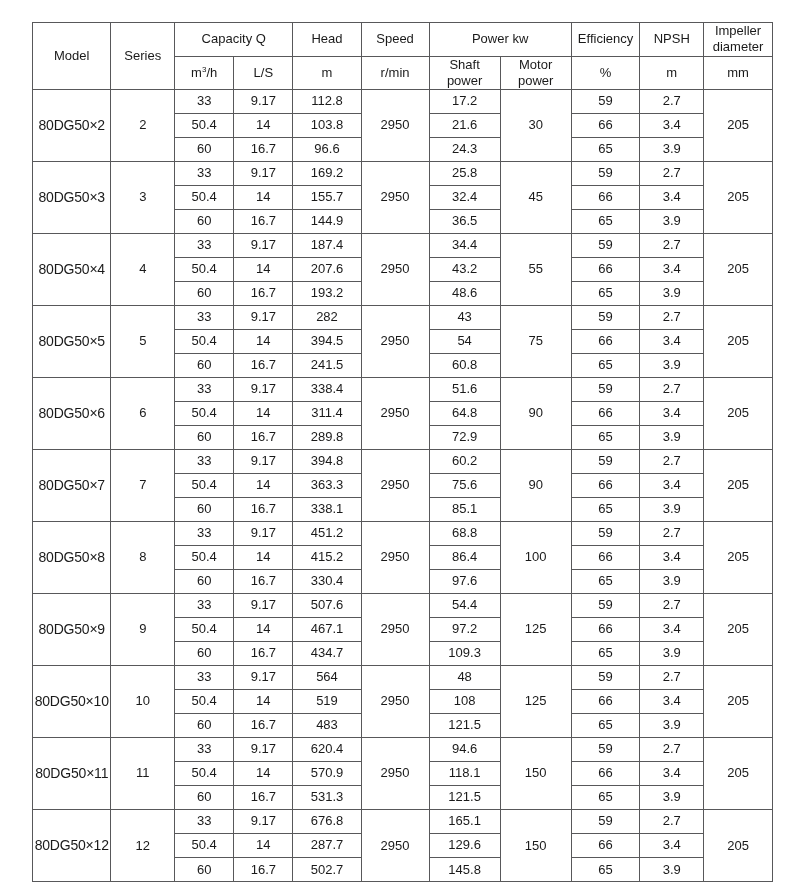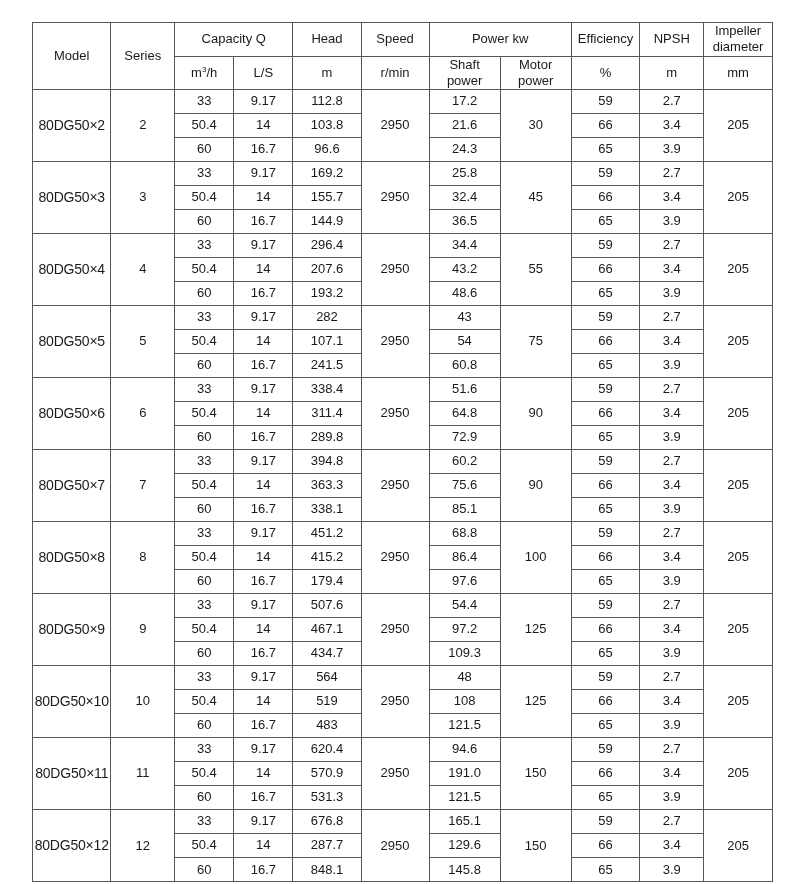--- a/index.html
+++ b/index.html
@@ -179,21 +179,21 @@
           <td>144.9</td>
           <td>36.5</td>
           <td>65</td>
           <td>3.9</td>
         </tr>
         <tr class="group-start">
           <td rowspan="3" class="modelcell">80DG50×4</td>
           <td rowspan="3">4</td>
           <td>33</td>
           <td>9.17</td>
-          <td>296.4</td>
+          <td>187.4</td>
           <td rowspan="3">2950</td>
           <td>34.4</td>
           <td rowspan="3">55</td>
           <td>59</td>
           <td>2.7</td>
           <td rowspan="3">205</td>
         </tr>
         <tr>
           <td>50.4</td>
           <td>14</td>
@@ -219,21 +219,21 @@
           <td rowspan="3">2950</td>
           <td>43</td>
           <td rowspan="3">75</td>
           <td>59</td>
           <td>2.7</td>
           <td rowspan="3">205</td>
         </tr>
         <tr>
           <td>50.4</td>
           <td>14</td>
-          <td>107.1</td>
+          <td>394.5</td>
           <td>54</td>
           <td>66</td>
           <td>3.4</td>
         </tr>
         <tr>
           <td>60</td>
           <td>16.7</td>
           <td>241.5</td>
           <td>60.8</td>
           <td>65</td>
@@ -314,21 +314,21 @@
           <td>50.4</td>
           <td>14</td>
           <td>415.2</td>
           <td>86.4</td>
           <td>66</td>
           <td>3.4</td>
         </tr>
         <tr>
           <td>60</td>
           <td>16.7</td>
-          <td>179.4</td>
+          <td>330.4</td>
           <td>97.6</td>
           <td>65</td>
           <td>3.9</td>
         </tr>
         <tr class="group-start">
           <td rowspan="3" class="modelcell">80DG50×9</td>
           <td rowspan="3">9</td>
           <td>33</td>
           <td>9.17</td>
           <td>507.6</td>
@@ -394,21 +394,21 @@
           <td>94.6</td>
           <td rowspan="3">150</td>
           <td>59</td>
           <td>2.7</td>
           <td rowspan="3">205</td>
         </tr>
         <tr>
           <td>50.4</td>
           <td>14</td>
           <td>570.9</td>
-          <td>191.0</td>
+          <td>118.1</td>
           <td>66</td>
           <td>3.4</td>
         </tr>
         <tr>
           <td>60</td>
           <td>16.7</td>
           <td>531.3</td>
           <td>121.5</td>
           <td>65</td>
           <td>3.9</td>
@@ -430,20 +430,20 @@
           <td>50.4</td>
           <td>14</td>
           <td>287.7</td>
           <td>129.6</td>
           <td>66</td>
           <td>3.4</td>
         </tr>
         <tr>
           <td>60</td>
           <td>16.7</td>
-          <td>848.1</td>
+          <td>502.7</td>
           <td>145.8</td>
           <td>65</td>
           <td>3.9</td>
         </tr>
       </tbody>
   </table>
 </div>
 
 </body></html>

